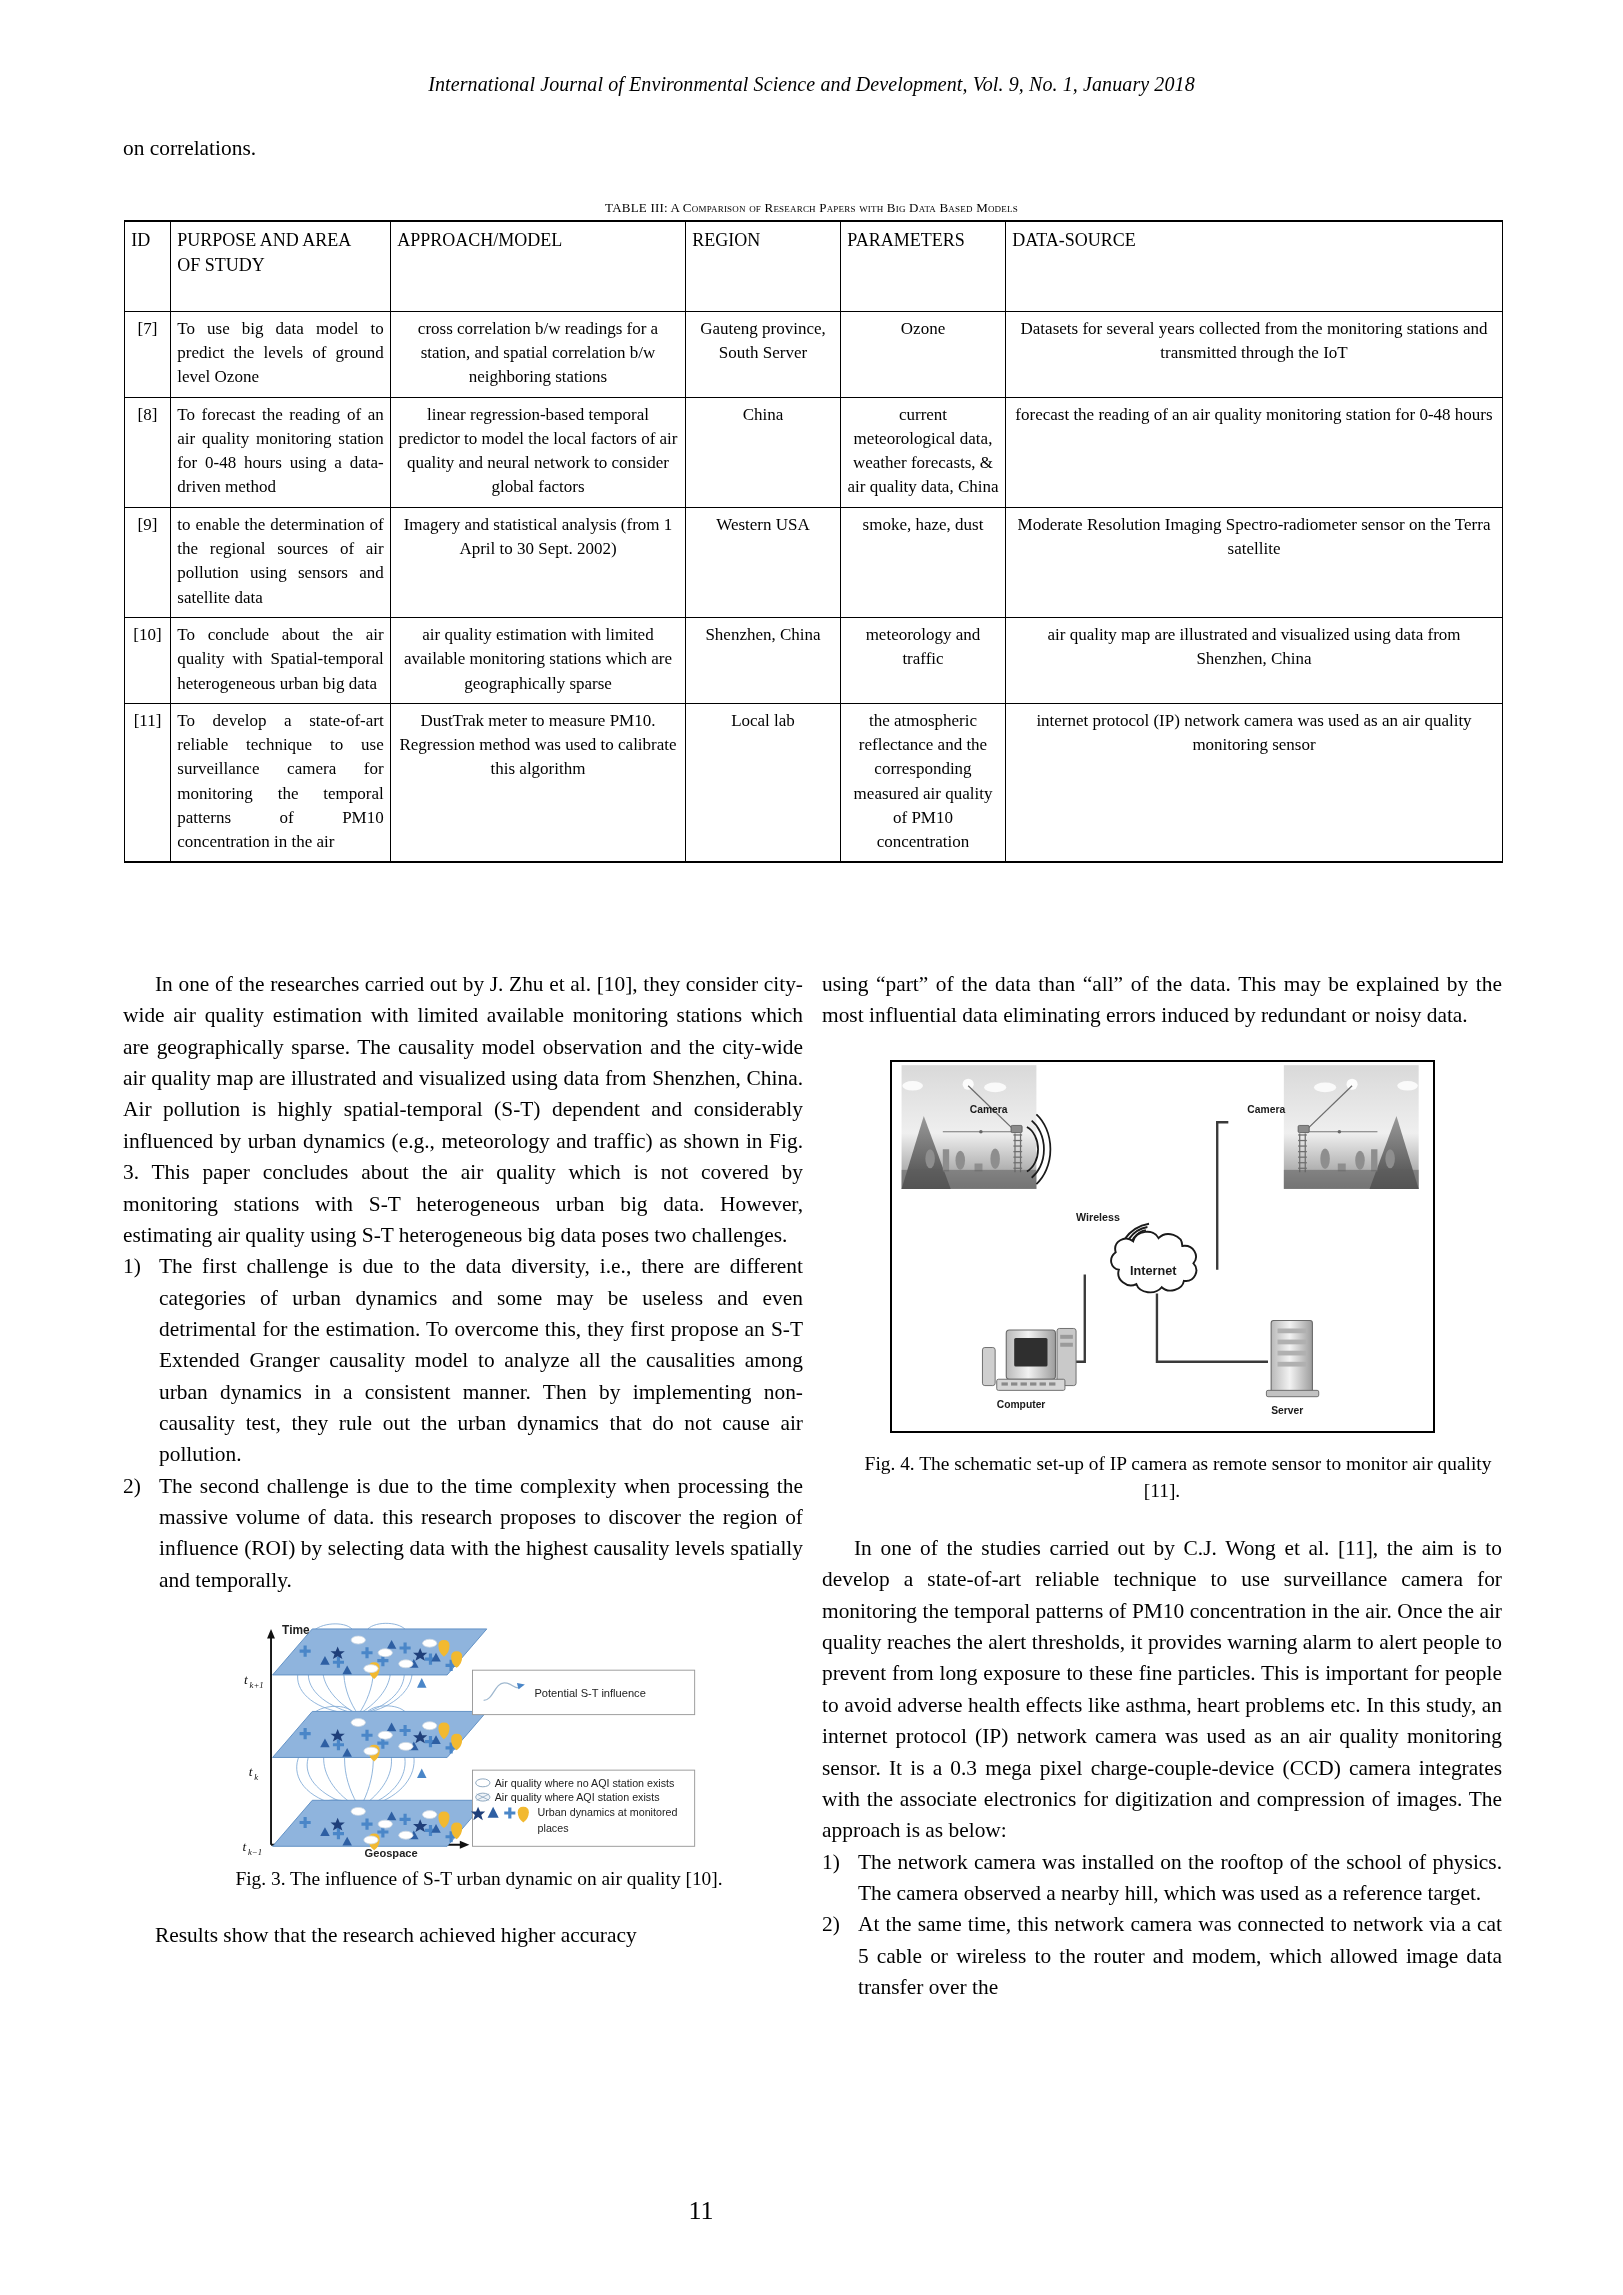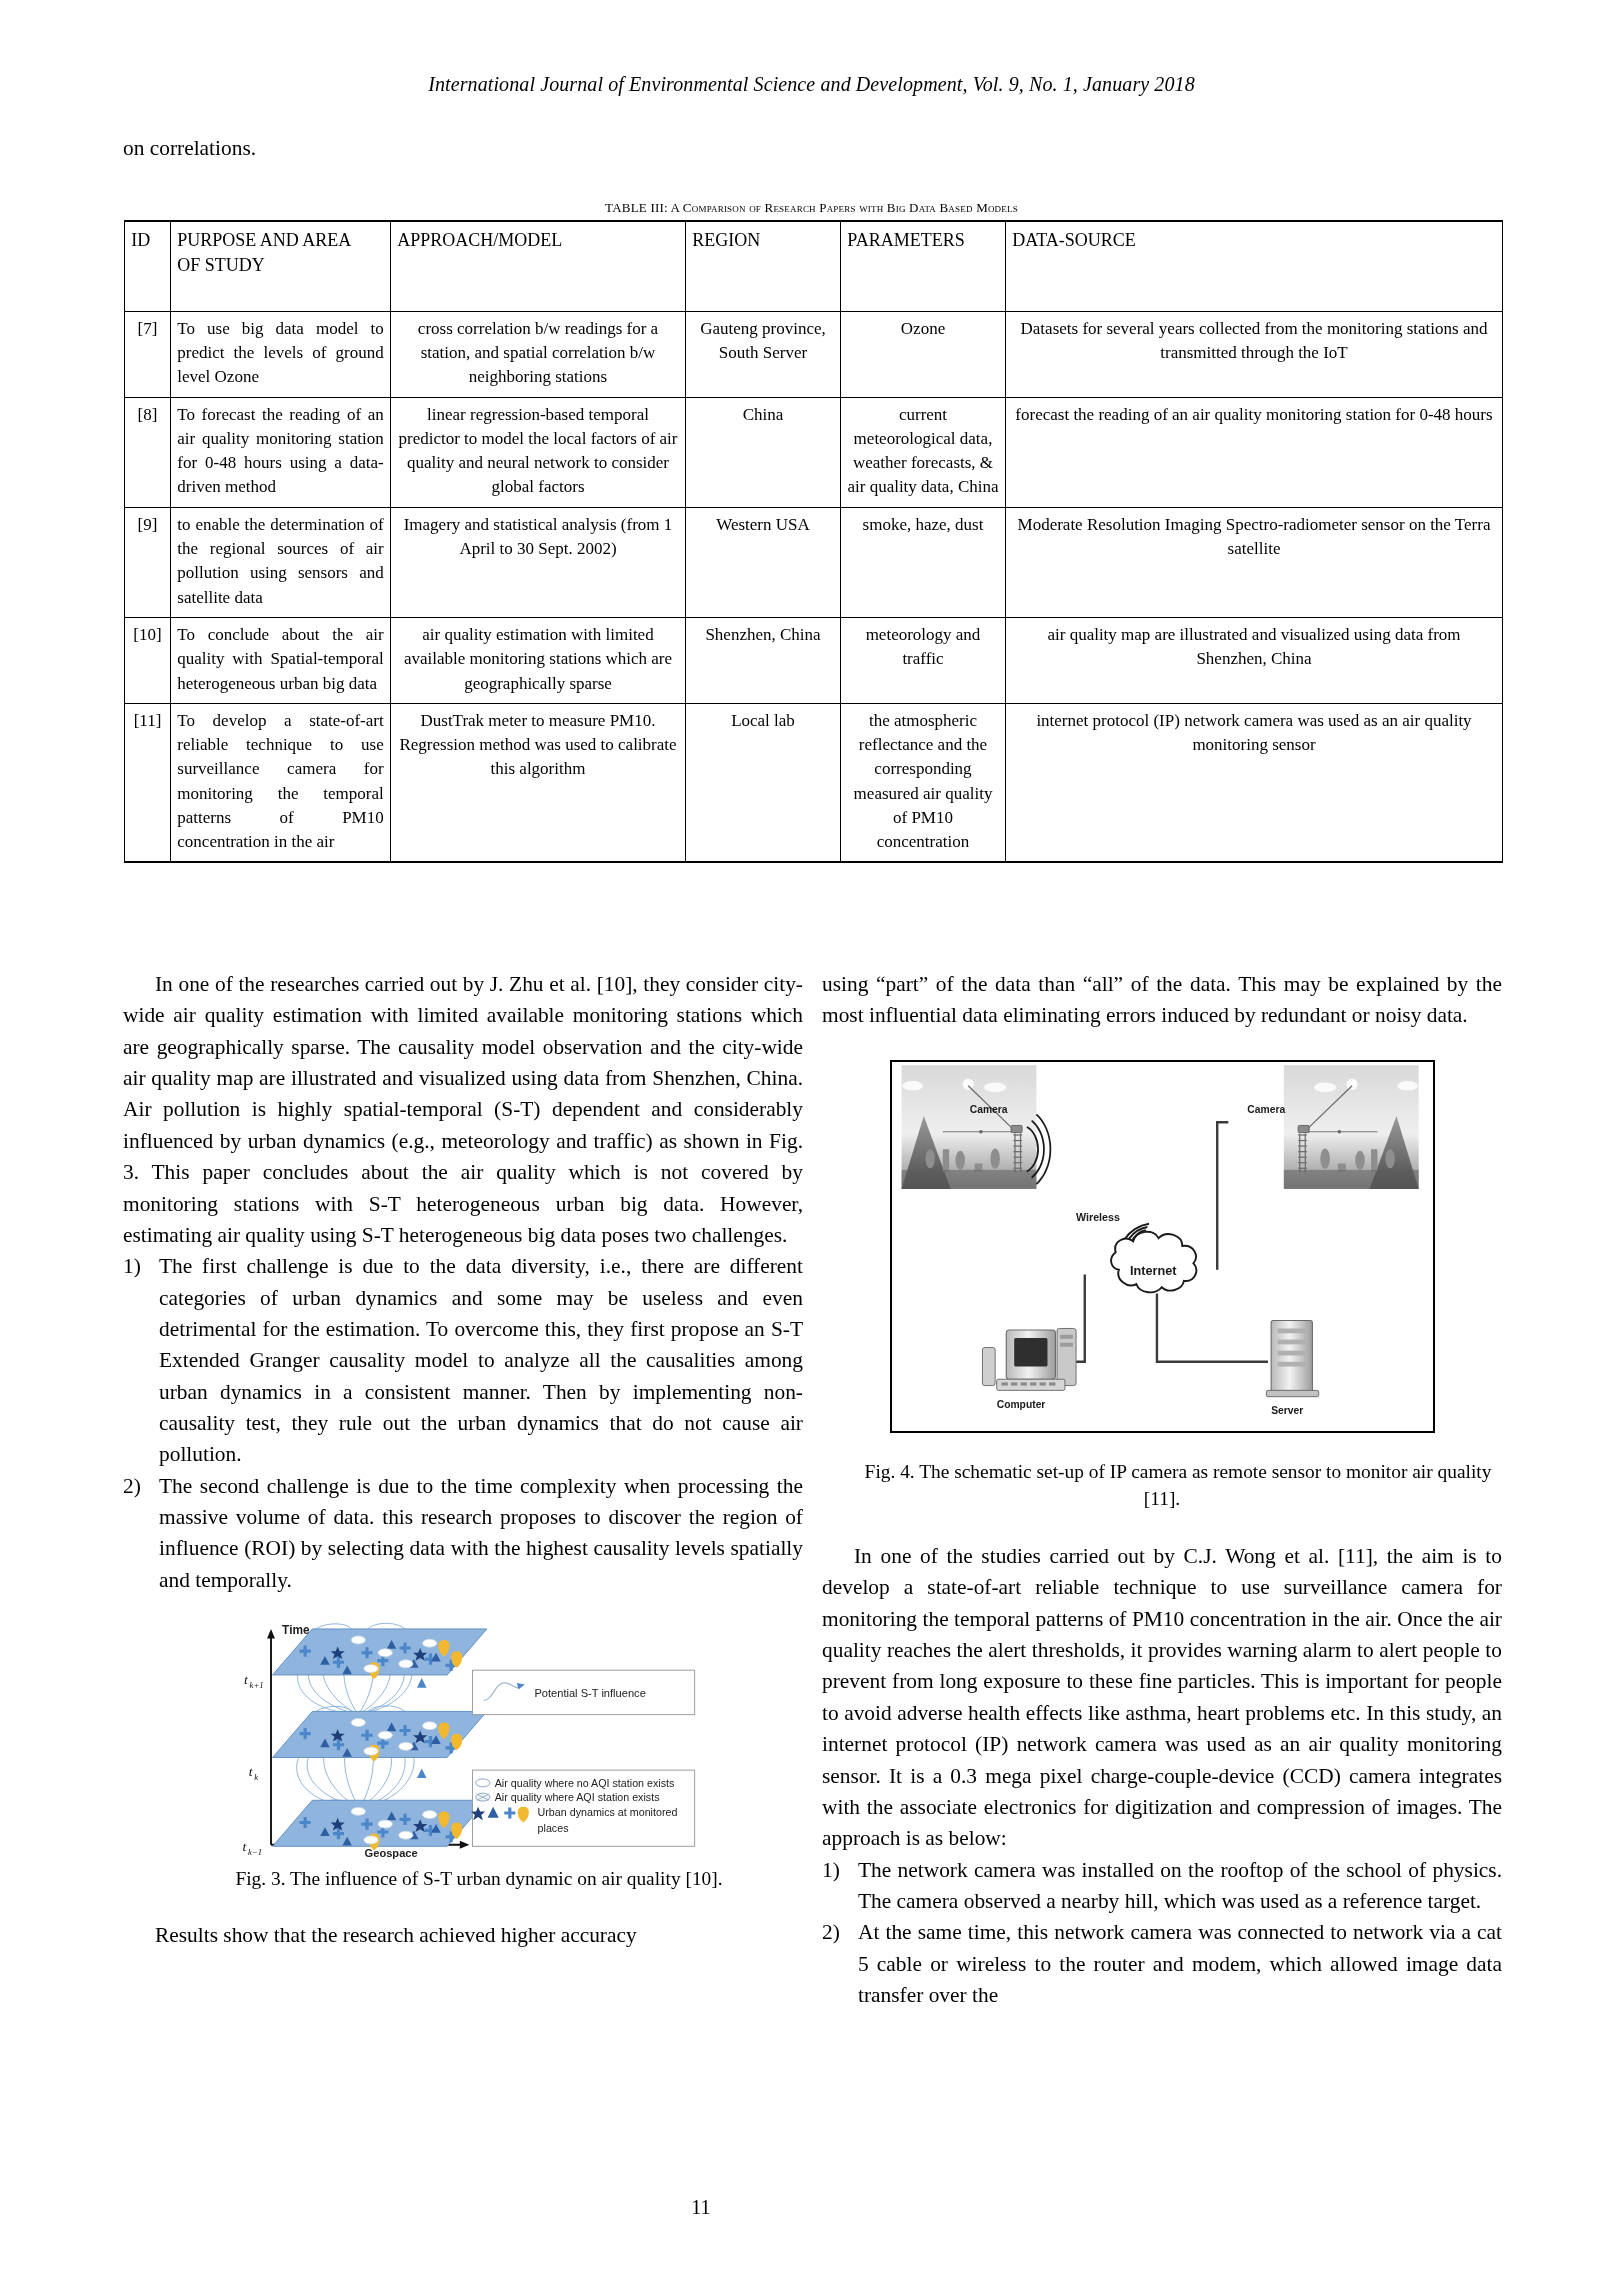--- a/index.html
+++ b/index.html
@@ -98,21 +98,21 @@
     border:2.4px solid #000;
     margin:28.5px auto 0 auto;
     position:relative;
     background:#fff;
   }
   .fig4 { position:absolute; left:0; top:0; }
 
   
   .pageno {
     position:absolute; left:0; top:2196px; width:1402px;
-    text-align:center; font-size:20px;
+    text-align:center; font-size:26px;
   }
 </style>
 </head>
 <body>
 
 <div class="page">
 
   <div class="runhead">International Journal of Environmental Science and Development, Vol. 9, No. 1, January 2018</div>
 
   <div class="intro-line">
@@ -456,21 +456,21 @@
           <rect x="14" y="10" width="36" height="6" fill="#b0b0b0"></rect>
           <rect x="14" y="24" width="36" height="6" fill="#b0b0b0"></rect>
           <rect x="14" y="38" width="36" height="6" fill="#b0b0b0"></rect>
           <rect x="14" y="52" width="36" height="6" fill="#b0b0b0"></rect>
           <rect x="0" y="88" width="66" height="8" rx="2" fill="#c2c2c2" stroke="#6a6a6a" stroke-width="1.2"></rect>
           <text x="6" y="118" font-family="Liberation Sans, sans-serif" font-size="13" font-weight="700" fill="#1a1a1a">Server</text>
         </g>
       </svg>
     </div>
 
-    <p class="figcap" style="margin-top:25px;">Fig. 4. The schematic set-up of IP camera as remote sensor to monitor air quality [11].</p>
+    <p class="figcap" style="margin-top:17px;">Fig. 4. The schematic set-up of IP camera as remote sensor to monitor air quality [11].</p>
 
     <p style="margin-top:28.5px;">In one of the studies carried out by C.J. Wong et al. [11], the aim is to develop a state-of-art reliable technique to use surveillance camera for monitoring the temporal patterns of PM10 concentration in the air. Once the air quality reaches the alert thresholds, it provides warning alarm to alert people to prevent from long exposure to these fine particles. This is important for people to avoid adverse health effects like asthma, heart problems etc. In this study, an internet protocol (IP) network camera was used as an air quality monitoring sensor. It is a 0.3 mega pixel charge-couple-device (CCD) camera integrates with the associate electronics for digitization and compression of images. The approach is as below:</p>
 
     <ol class="olist">
       <li>
         <span class="num">1)</span>
         <span class="txt">The network camera was installed on the rooftop of the school of physics. The camera observed a nearby hill, which was used as a reference target.</span>
       </li>
       <li>
         <span class="num">2)</span>

